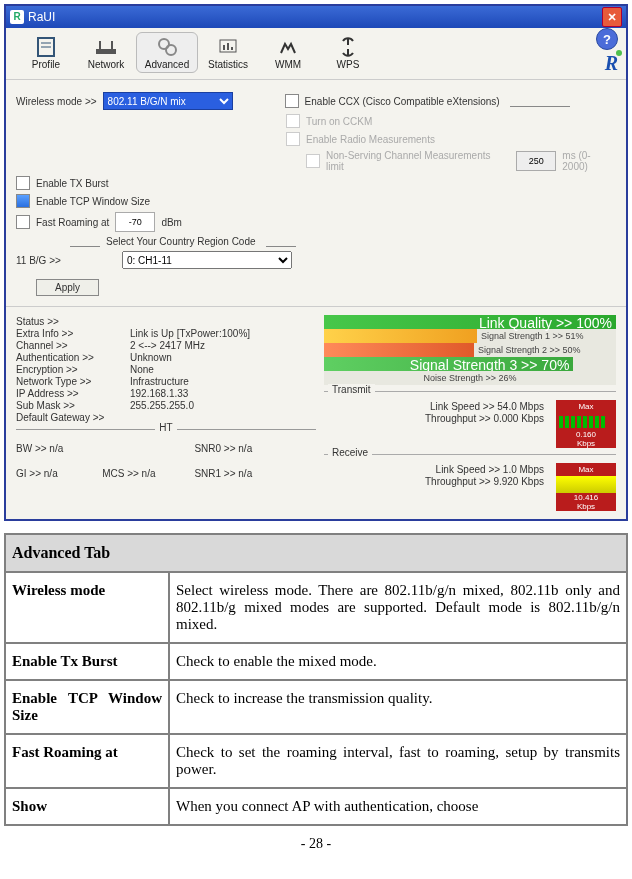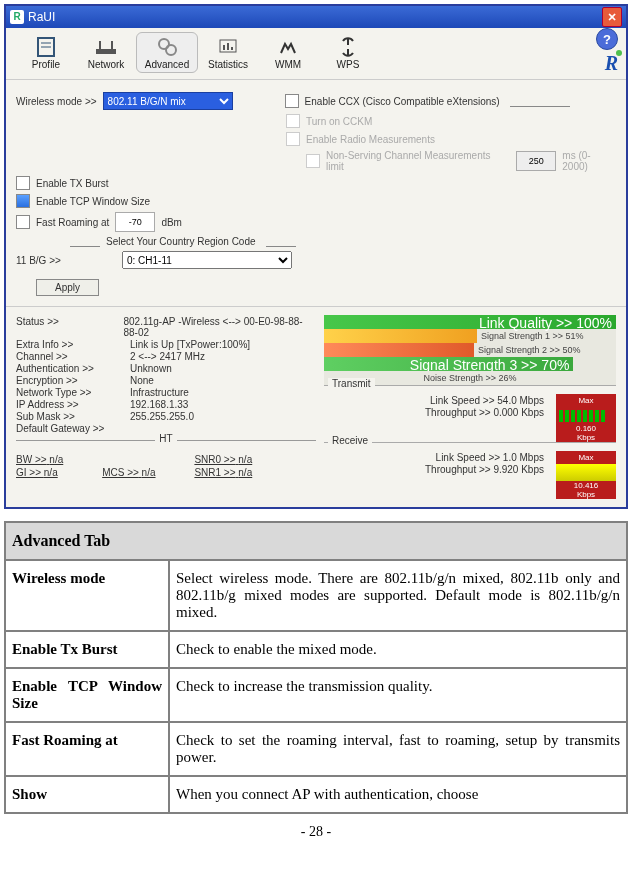--- a/index.html
+++ b/index.html
@@ -29,30 +29,30 @@
   .spin { width:34px; height:16px; font-size:9px; border:1px solid #aaa; background:#eee; text-align:center; }
   .spin.active { background:#fff; }
   .region-underline { display:inline-block; border-bottom:1px solid #888; width:60px; height:10px; margin-left:4px;}
   .apply-btn { display:inline-block; padding:2px 18px; border:1px solid #888; background:#efefe9; font-size:10px; margin:6px 0 2px 20px; }
   .status-area { display:flex; padding:8px 10px; gap:8px; }
   .status-left { width:300px; font-size:10px; }
   .status-left .r2 { display:flex; margin:1px 0; }
   .status-left .k { width:110px; text-align:left; padding-right:4px; }
   .ht-line { border-top:1px solid #999; margin:6px 0 2px; text-align:center; }
   .ht-line span { position:relative; top:-8px; background:#f4f3ee; padding:0 4px; font-size:10px;}
-  .ht-grid { display:grid; grid-template-columns:auto auto auto auto; gap:2px 14px; font-size:10px;text-decoration:underline; }
+  .ht-grid { display:grid; grid-template-columns:auto auto auto auto; gap:14px 14px; font-size:10px; }
   .status-right { flex:1; font-size:10px; }
   .bar { flex:1; height:14px; border:0; background:#e8e8e0; display:flex; align-items:center; font-size:9px; color:#444; }
   .bar .fill { height:100%; display:flex; justify-content:flex-end; padding-right:4px; color:#fff; font-size:14px; }
   .bar1 .fill{ width:100%; background:linear-gradient(90deg,#47c74a,#2aa82d);} 
   .bar2 .fill{ width:51%; background:linear-gradient(90deg,#ffd24a,#f0a020);} 
   .bar3 .fill{ width:50%; background:linear-gradient(90deg,#ff8a5a,#e05a2a);} 
   .bar4 .fill{ width:70%; background:linear-gradient(90deg,#5fcf62,#3aa83d);padding-left:41px;} 
   .bar5 { position:relative;} .bar5 .txt{ position:absolute; left:50%; transform:translateX(-50%);}
-  .group-line { border-top:1px solid #aaa; margin-top:0; position:relative;}
+  .group-line { border-top:1px solid #aaa; margin-top:6px; position:relative;}
   .group-line span { position:absolute; top:-8px; left:4px; background:#f4f3ee; padding:0 4px; font-size:10px;}
   .tx-block { display:flex; align-items:flex-start; gap:6px; margin-top:8px;}
   .tx-info { flex:1;} .tx-info div{ text-align:right; padding-right:6px; margin:1px 0;}
   .monitor { width:60px; height:46px; background:#b91c1c; color:#fff; font-size:8px; display:flex; flex-direction:column; align-items:center; padding-top:2px; }
   .monitor.rx .bars { background:linear-gradient(#ff0,#cc0); width:100%; flex:1; margin-top:2px;}
   .monitor.tx .bars { display:flex; gap:2px; align-items:flex-end; width:100%; flex:1; padding:0 3px 2px; box-sizing:border-box;}
   .monitor.tx .bars span{ width:4px; background:#0b0; height:70%;}
   .doc-table { border-collapse:collapse; width:calc(100% - 8px); margin:12px 4px 4px; font-family:"Times New Roman",serif; }
   .doc-table td { border:2px solid #808080; padding:9px 6px; vertical-align:top; font-size:15px; text-align:justify;}
   .doc-table .hdr { background:#d9d9d9; font-weight:bold; font-size:16px; }
@@ -181,21 +181,20 @@
         <span class="lbl" style="width:100px">11 B/G &gt;&gt;</span>
         <select class="sel" style="width:170px"><option>0: CH1-11</option></select>
       </div>
       <div class="apply-btn"><span>Apply</span></div>
     </div>
 
     <div class="status-area">
       <div class="status-left">
         <div class="r2">
             <span class="k">Status &gt;&gt;</span>
-            <span>802.11g-AP -Wireless  &lt;--&gt; 00-E0-98-88-88-02</span>
           </div>
         <div class="r2">
             <span class="k">Extra Info &gt;&gt;</span>
             <span>Link is Up [TxPower:100%]</span>
           </div>
         <div class="r2">
             <span class="k">Channel &gt;&gt;</span>
             <span>2 &lt;--&gt; 2417 MHz</span>
           </div>
         <div class="r2">

